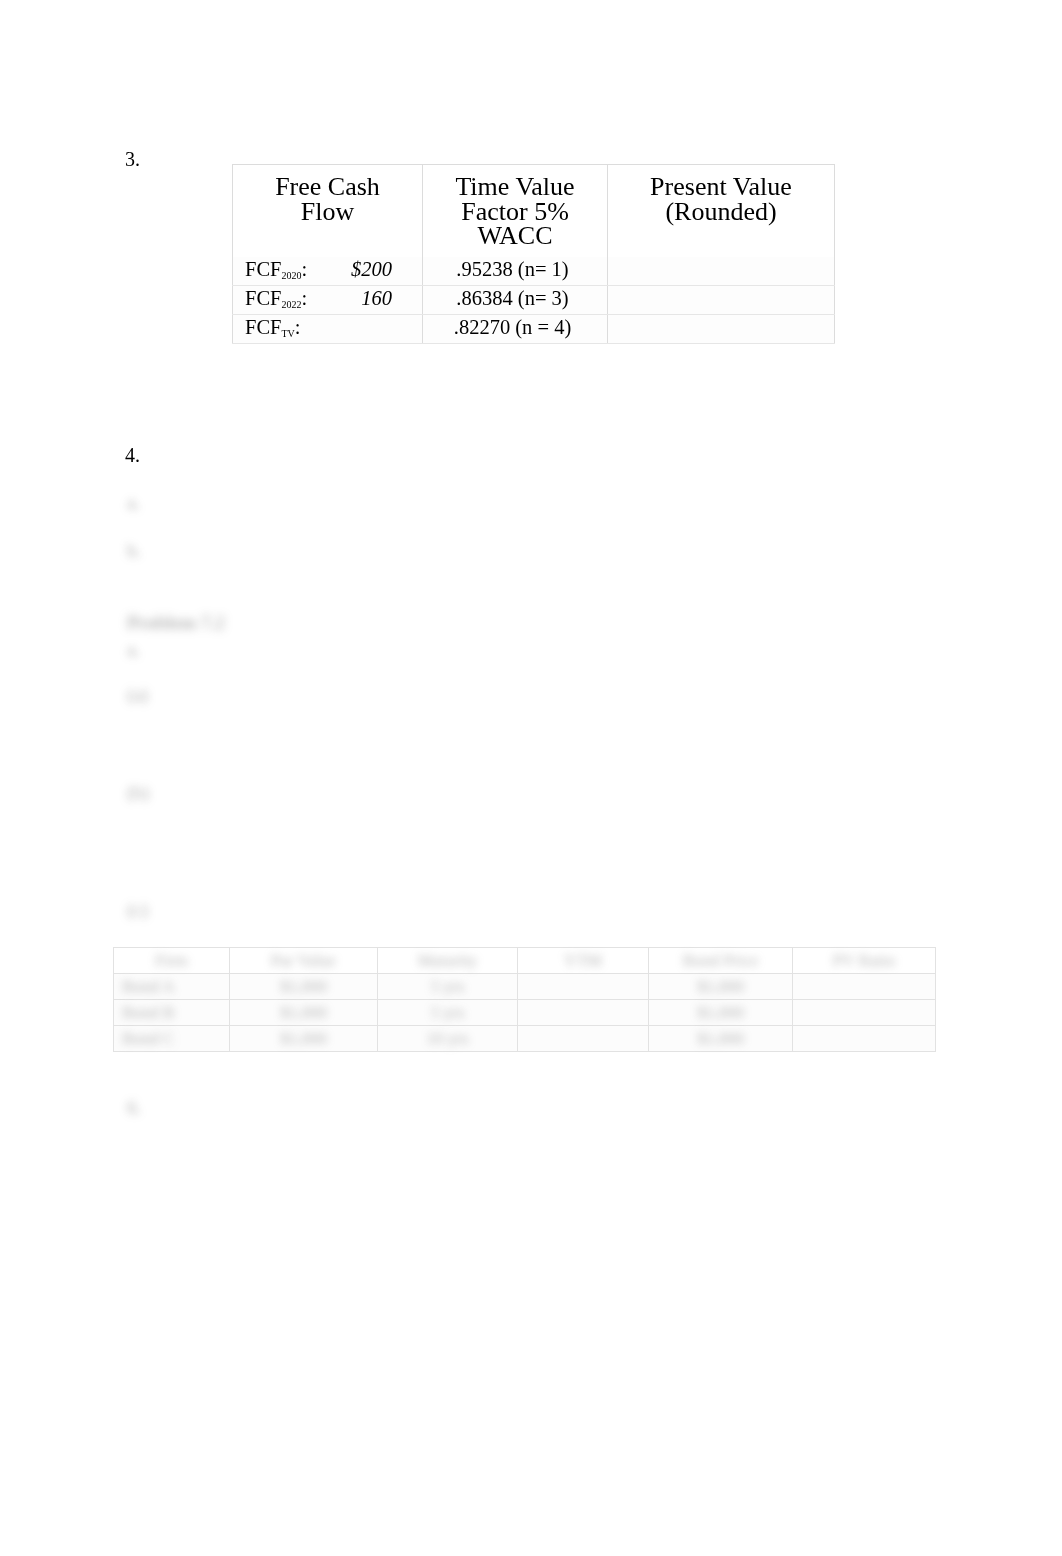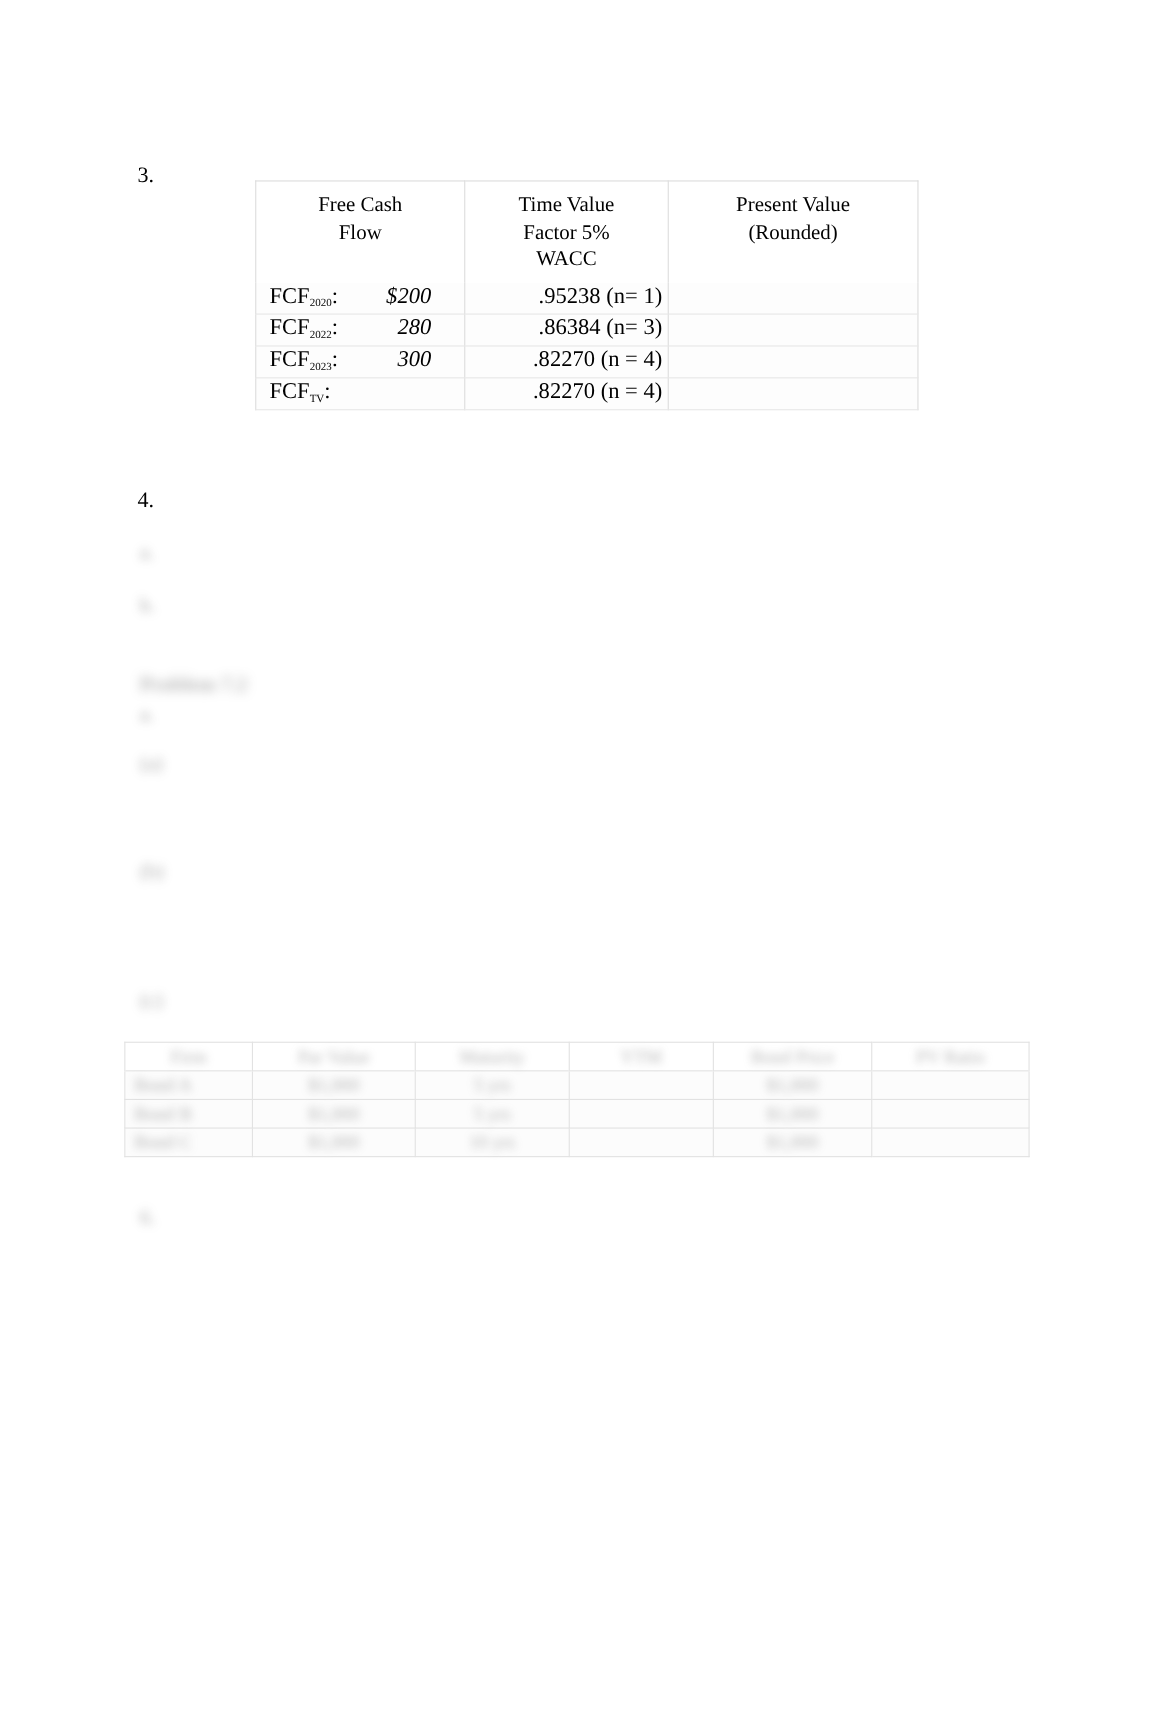--- a/index.html
+++ b/index.html
@@ -48,21 +48,21 @@
     padding: 0;
     vertical-align: top;
     background: #fdfdfd;
   }
   #table-fcf col.c1 { width: 190px; }
   #table-fcf col.c2 { width: 185px; }
   #table-fcf col.c3 { width: 227px; }
 
   .hdr-cell {
     text-align: center;
-    font-size: 19px;
+    font-size: 26px;
     line-height: 24.6px;
     padding: 10px 6px 8px 6px !important;
     white-space: pre-line;
     background: #ffffff !important;
     border-bottom: none !important;
   }
   .hdr-cell.tall { }
 
   .row-cell {
     font-size: 20.5px;
@@ -77,21 +77,21 @@
     padding-left: 12px;
     white-space: nowrap;
   }
   .amt {
     float: right;
     padding-right: 30px;
     font-style: italic;
   }
   .tvf {
     display: block;
-    text-align: right;
+    text-align: center;
     padding-right: 5px;
     white-space: nowrap;
   }
   .blank-cell { }
   sub {
     font-size: 10px;
     vertical-align: baseline;
     position: relative;
     bottom: -3px;
   }
@@ -189,38 +189,28 @@
         <td class="row-cell">
           <span class="tvf">.95238 (n= 1)</span>
         </td>
         <td class="row-cell blank-cell"></td>
       </tr>
 
 
       <tr>
         <td class="row-cell">
           <span class="lbl"><span>FCF</span><sub>2022</sub><span>:</span></span>
-          <span class="amt">280</span>
+          <span class="amt">160</span>
         </td>
         <td class="row-cell">
           <span class="tvf">.86384 (n= 3)</span>
         </td>
         <td class="row-cell blank-cell"></td>
       </tr>
 
-      <tr>
-        <td class="row-cell">
-          <span class="lbl"><span>FCF</span><sub>2023</sub><span>:</span></span>
-          <span class="amt">300</span>
-        </td>
-        <td class="row-cell">
-          <span class="tvf">.82270 (n = 4)</span>
-        </td>
-        <td class="row-cell blank-cell"></td>
-      </tr>
 
       <tr>
         <td class="row-cell">
           <span class="lbl"><span>FCF</span><sub>TV</sub><span>:</span></span>
           <span class="amt"></span>
         </td>
         <td class="row-cell">
           <span class="tvf">.82270 (n = 4)</span>
         </td>
         <td class="row-cell blank-cell"></td>

